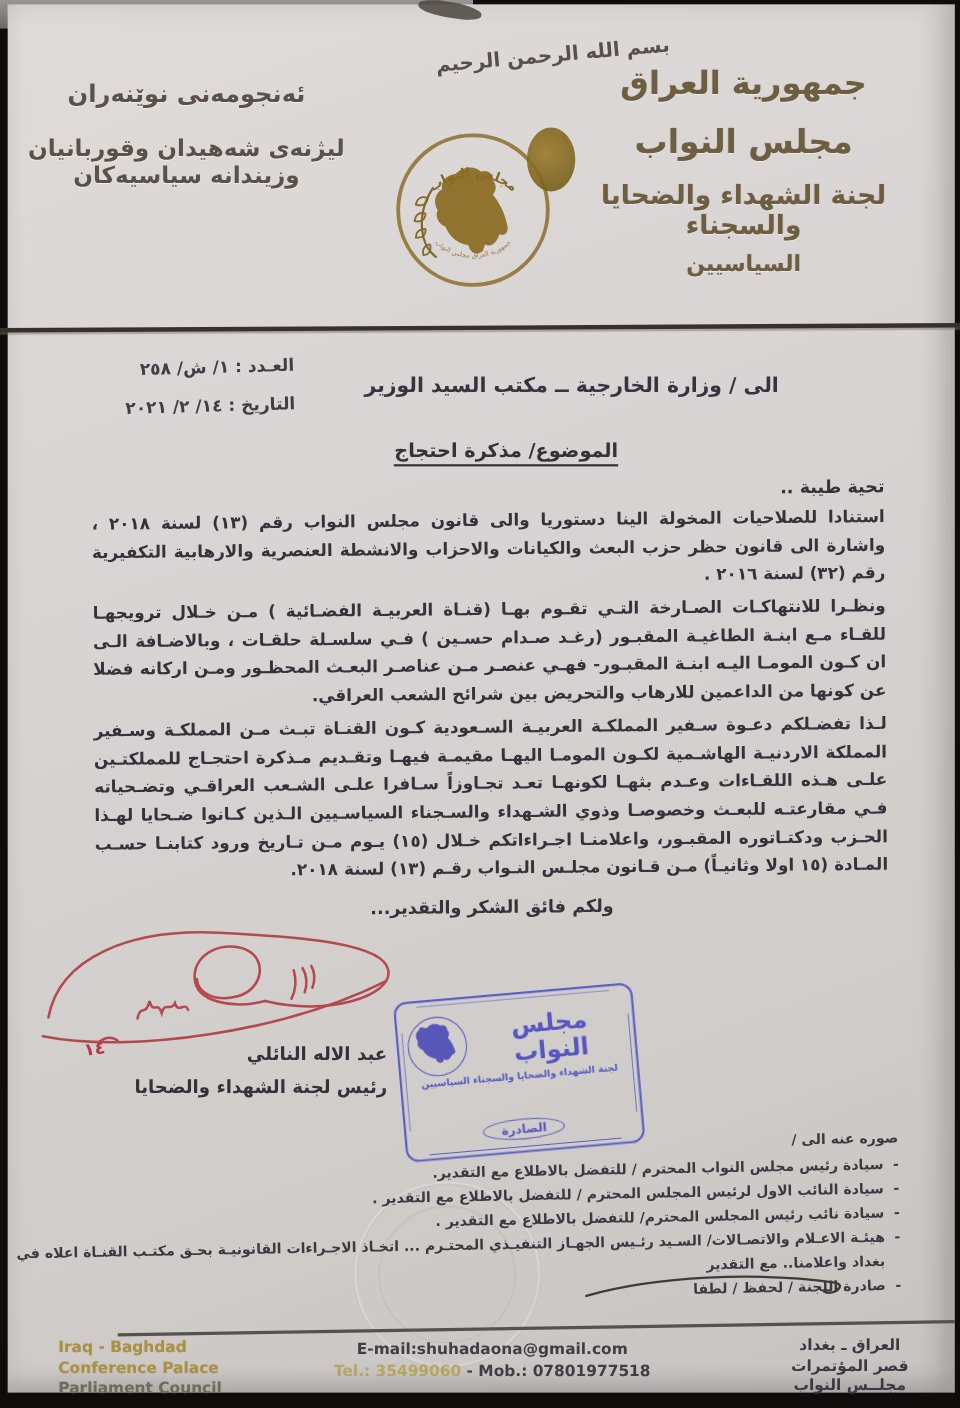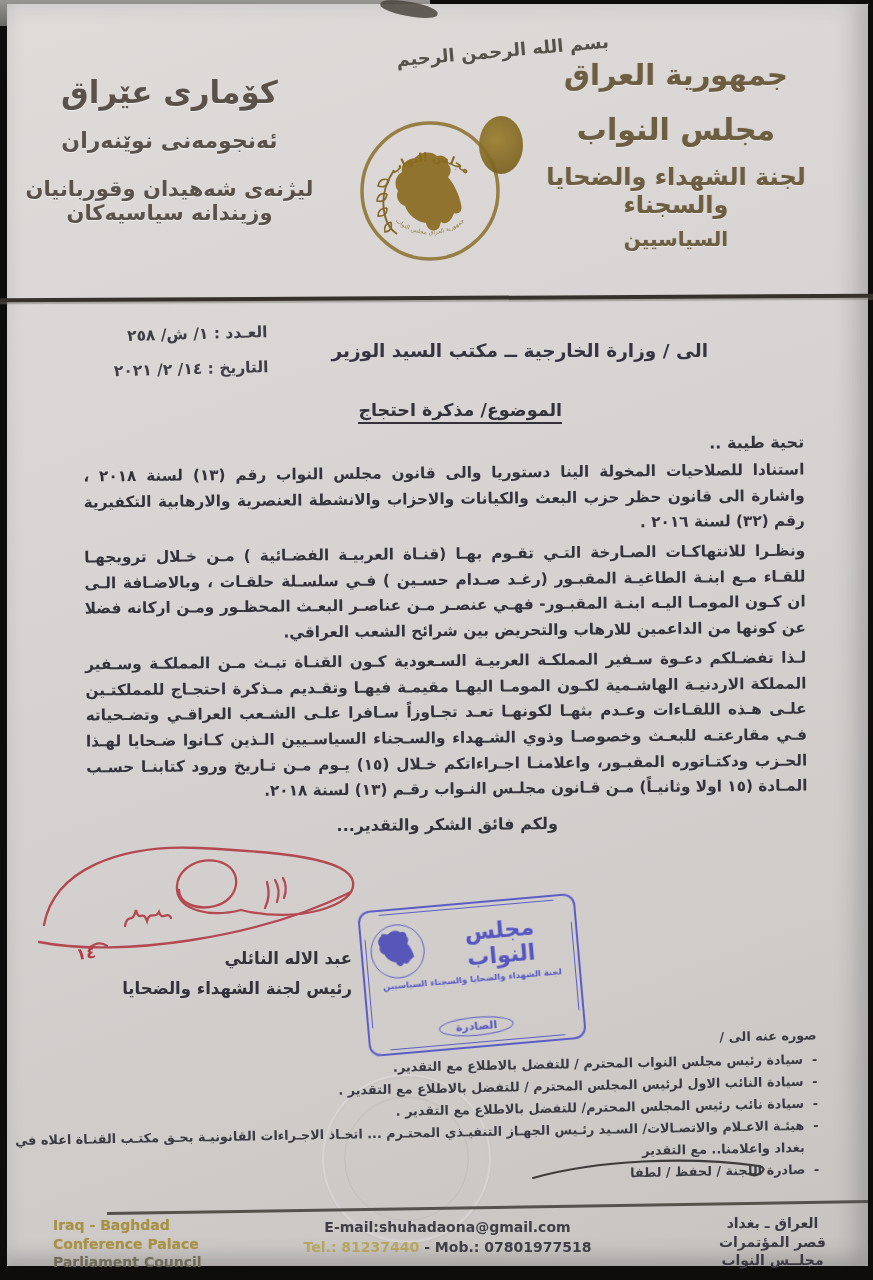--- a/index.html
+++ b/index.html
@@ -98,21 +98,20 @@
   <div class="abs bismillah">بسم الله الرحمن الرحيم</div>
 
   <div class="abs hdr-right">
     <div class="r1">جمهورية العراق</div>
     <div class="r2">مجلس النواب</div>
     <div class="r3">لجنة الشهداء والضحايا والسجناء</div>
     <div class="r4">السياسيين</div>
   </div>
 
   <div class="abs hdr-left">
-    <div class="l1">كۆماری عێراق</div>
     <div class="l2">ئەنجومەنی نوێنەران</div>
     <div class="l3">لیژنەی شەهیدان وقوربانیان</div>
     <div class="l4">وزیندانە سیاسیەکان</div>
   </div>
 
   <div class="abs emblem">
     <svg width="152" height="154" viewBox="0 0 152 154">
       <circle cx="76" cy="79" r="68" fill="none" stroke="#8b6e2c" stroke-width="3.5" opacity=".85"></circle>
       <path id="arcTop" d="M23,87 A56,56 0 0 1 129,87" fill="none"></path>
       <text font-size="12" font-weight="bold" fill="#84672a">
@@ -203,21 +202,21 @@
 
   <div class="abs foot-en">
     <div>Iraq - Baghdad</div>
     <div>Conference Palace</div>
     <div class="fe3">Parliament Council</div>
   </div>
 
   <div class="abs foot-contact">
     <div>E-mail:shuhadaona@gmail.com</div>
     <div>
-      <span class="tel">Tel.: 81237440</span>
+      <span class="tel">Tel.: 35499060</span>
       <span>- Mob.: 07801977518</span>
     </div>
   </div>
 
   <div class="abs foot-ar">
     <div>العراق ـ بغداد</div>
     <div>قصر المؤتمرات</div>
     <div>مجلــس النواب</div>
   </div>
 </div>

